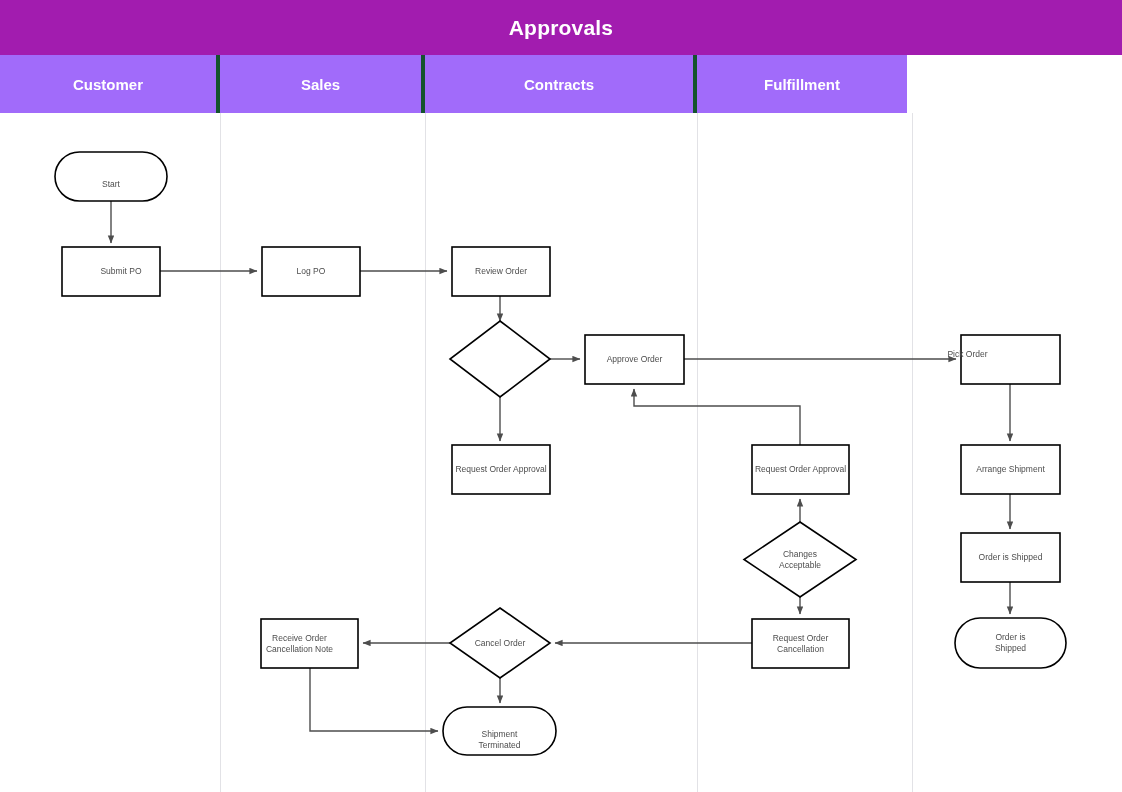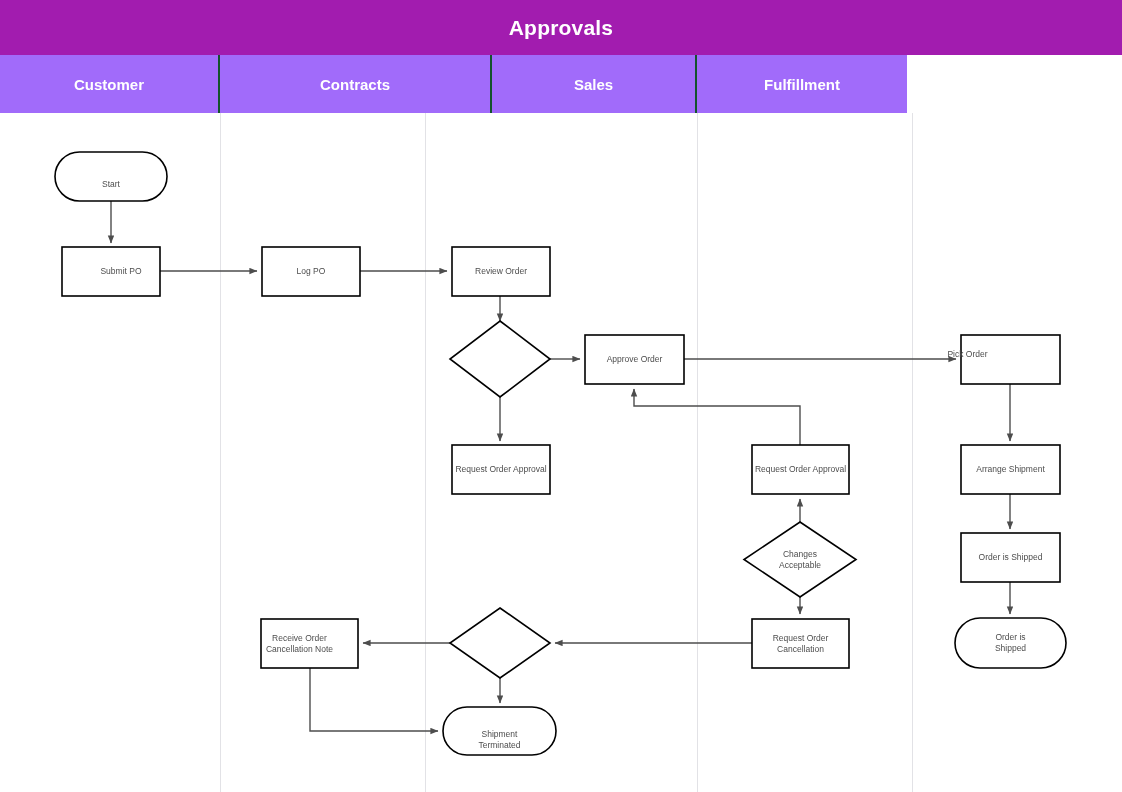--- a/index.html
+++ b/index.html
@@ -48,21 +48,21 @@
   }
   .lane-header {
     background: #a16bfa;
     color: #ffffff;
     font-size: 15px;
     font-weight: bold;
     display: flex;
     align-items: center;
     justify-content: center;
     box-sizing: border-box;
-    border-right: 2px solid #14532d;
+    border-right: 4px solid #14532d;
   }
   .lane-header:last-child { border-right: none; }
 
   
   .lane-body {
     position: absolute;
     left: 0; top: 113px;
     width: 1122px;
     height: 679px;
   }
@@ -112,25 +112,25 @@
 <div id="root">
 
   <div class="title-bar">
     <span class="title-text">Approvals</span>
   </div>
 
   <div class="lane-header-row">
     <div class="lane-header" style="width:220px">
       <span>Customer</span>
     </div>
+    <div class="lane-header" style="width:205px">
+      <span>Sales</span>
+    </div>
     <div class="lane-header" style="width:272px">
       <span>Contracts</span>
-    </div>
-    <div class="lane-header" style="width:205px">
-      <span>Sales</span>
     </div>
     <div class="lane-header" style="width:210px">
       <span>Fulfillment</span>
     </div>
   </div>
 
   <div class="lane-body">
     <div class="lane-divider" style="left:220px"></div>
     <div class="lane-divider" style="left:425px"></div>
     <div class="lane-divider" style="left:697px"></div>
@@ -212,20 +212,21 @@
 
     <rect class="node-shape" x="955" y="618" width="111" height="50" rx="25" ry="25"></rect>
   </svg>
 
   <div class="node-label" style="left:55px;top:152px;width:112px;height:65px">Start</div>
   <div class="node-label" style="left:62px;top:247px;width:118px;height:49px">Submit PO</div>
   <div class="node-label" style="left:262px;top:247px;width:98px;height:49px">Log PO</div>
   <div class="node-label" style="left:452px;top:247px;width:98px;height:49px">Review Order</div>
   <div class="node-label" style="left:585px;top:335px;width:99px;height:49px">Approve Order</div>
   <div class="node-label" style="left:452px;top:445px;width:98px;height:49px">Request Order Approval</div>
+  <div class="node-label" style="left:450px;top:608px;width:100px;height:70px">Cancel Order</div>
   <div class="node-label" style="left:443px;top:707px;width:113px;height:65px">Shipment
 Terminated</div>
   <div class="node-label" style="left:261px;top:619px;width:77px;height:49px">Receive Order
 Cancellation Note</div>
   <div class="node-label" style="left:752px;top:445px;width:97px;height:49px">Request Order Approval</div>
   <div class="node-label" style="left:744px;top:522px;width:112px;height:75px">Changes
 Acceptable</div>
   <div class="node-label" style="left:752px;top:619px;width:97px;height:49px">Request Order
 Cancellation</div>
   <div class="node-label" style="left:918px;top:335px;width:99px;height:38px">Pick Order</div>

